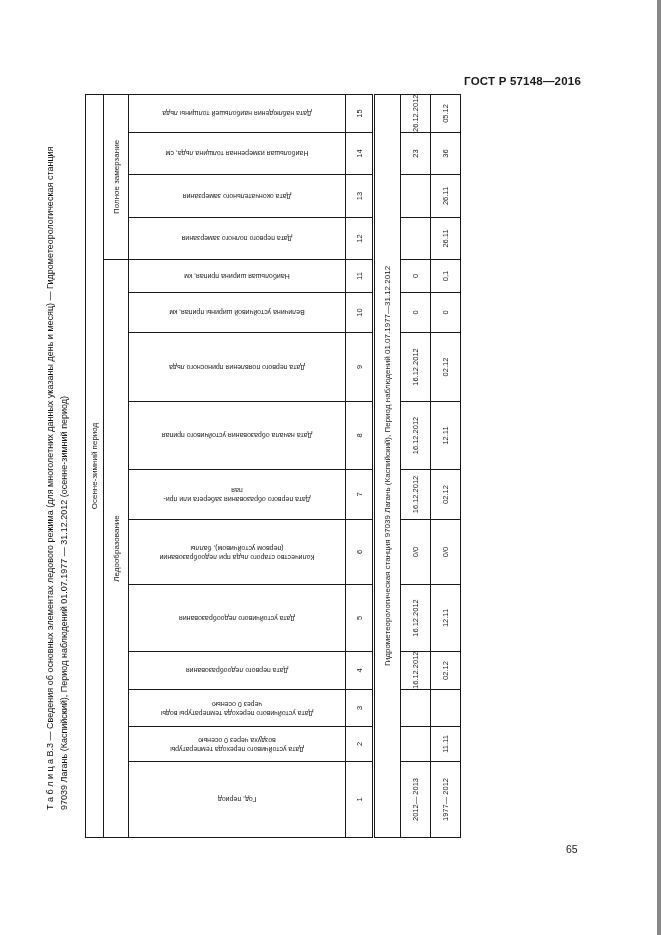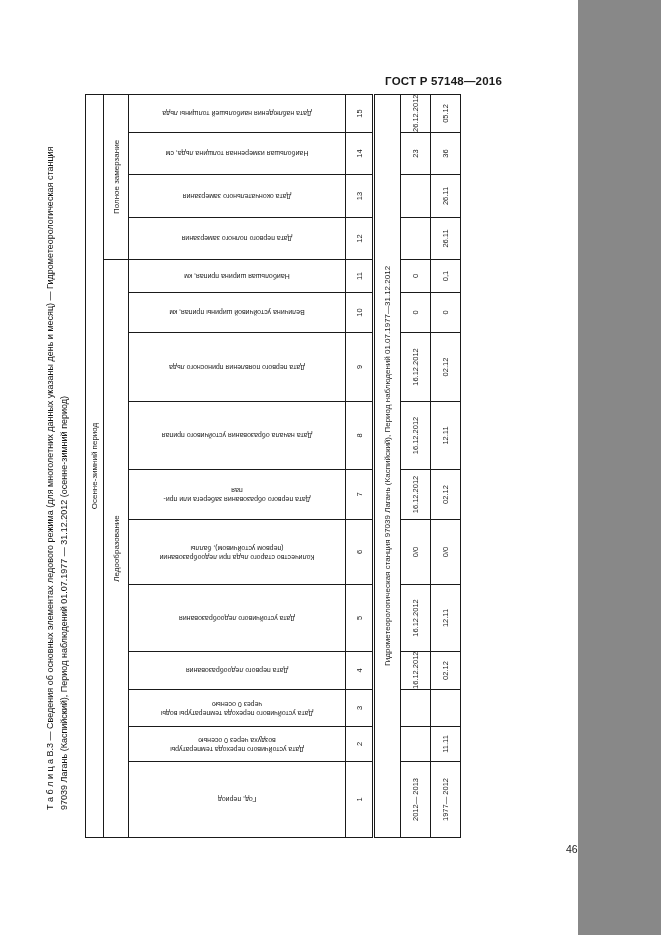--- a/index.html
+++ b/index.html
@@ -1,18 +1,18 @@
 <!DOCTYPE html>
 <html><head>
 <meta charset="utf-8">
 <style>
   html,body{margin:0;padding:0;background:#888;}
   .page{
     position:relative;
-    width:578px;height:935px;
+    width:657px;height:935px;
     background:#ffffff;
     overflow:hidden;
     font-family:"Liberation Sans", sans-serif;
     color:#1a1a1a;
   }
   
   .doc-code{
     position:absolute;top:75px;right:76px;
     font-size:11.5px;font-weight:700;letter-spacing:.2px;
   }
@@ -196,15 +196,15 @@
         <td>0,1</td>
         <td>26.11</td>
         <td>26.11</td>
         <td>36</td>
         <td>05.12</td>
       </tr>
     </tbody>
       </table>
   </div>
 
-  <div class="page-num">46</div>
+  <div class="page-num">65</div>
 
 </div>
 
 </body></html>

